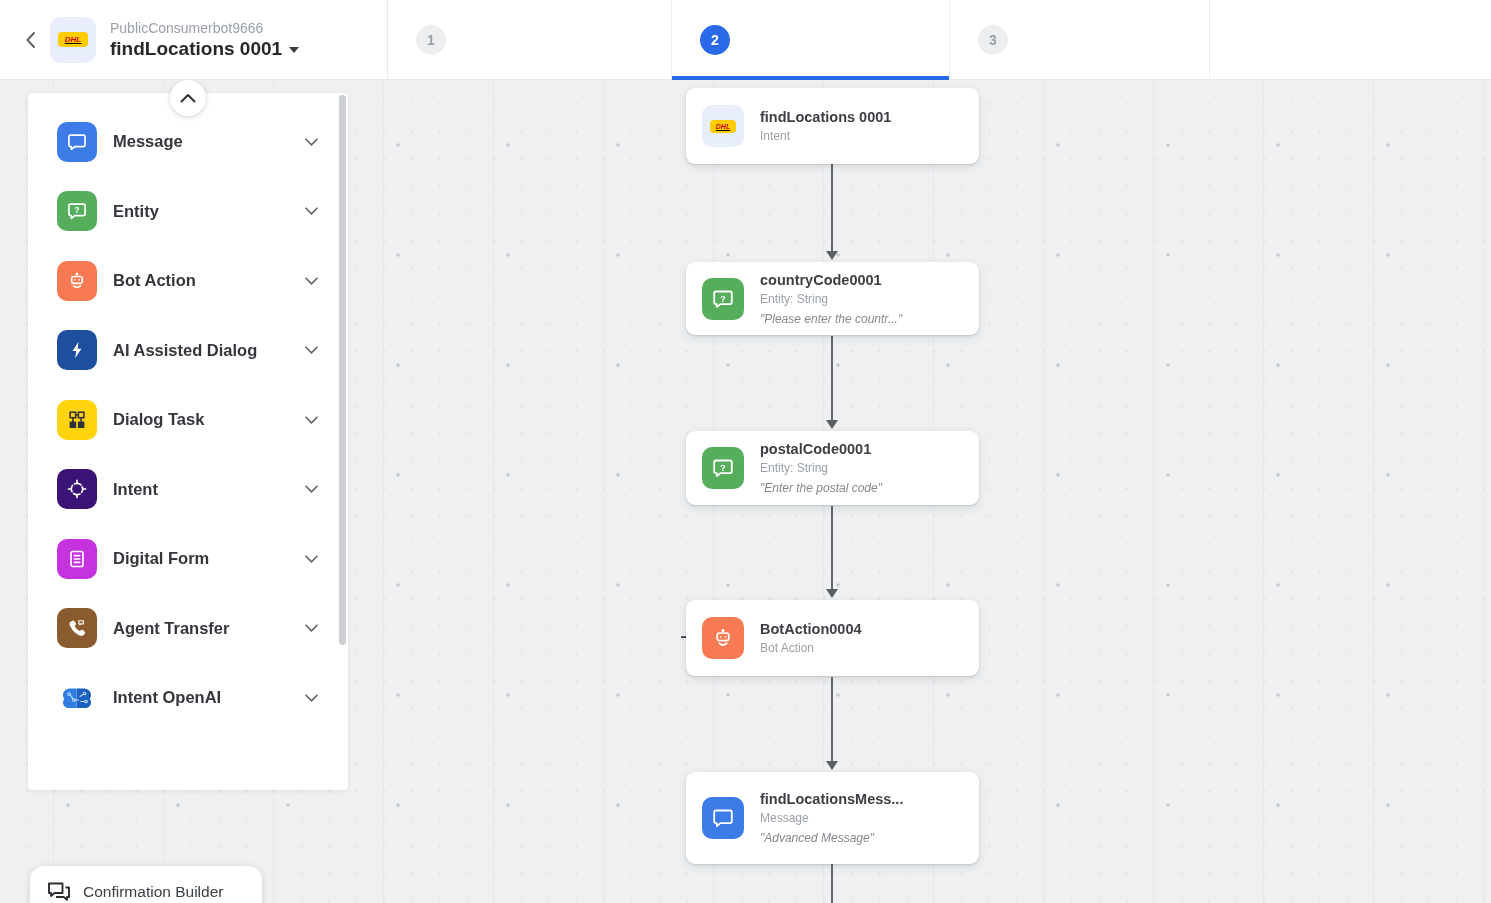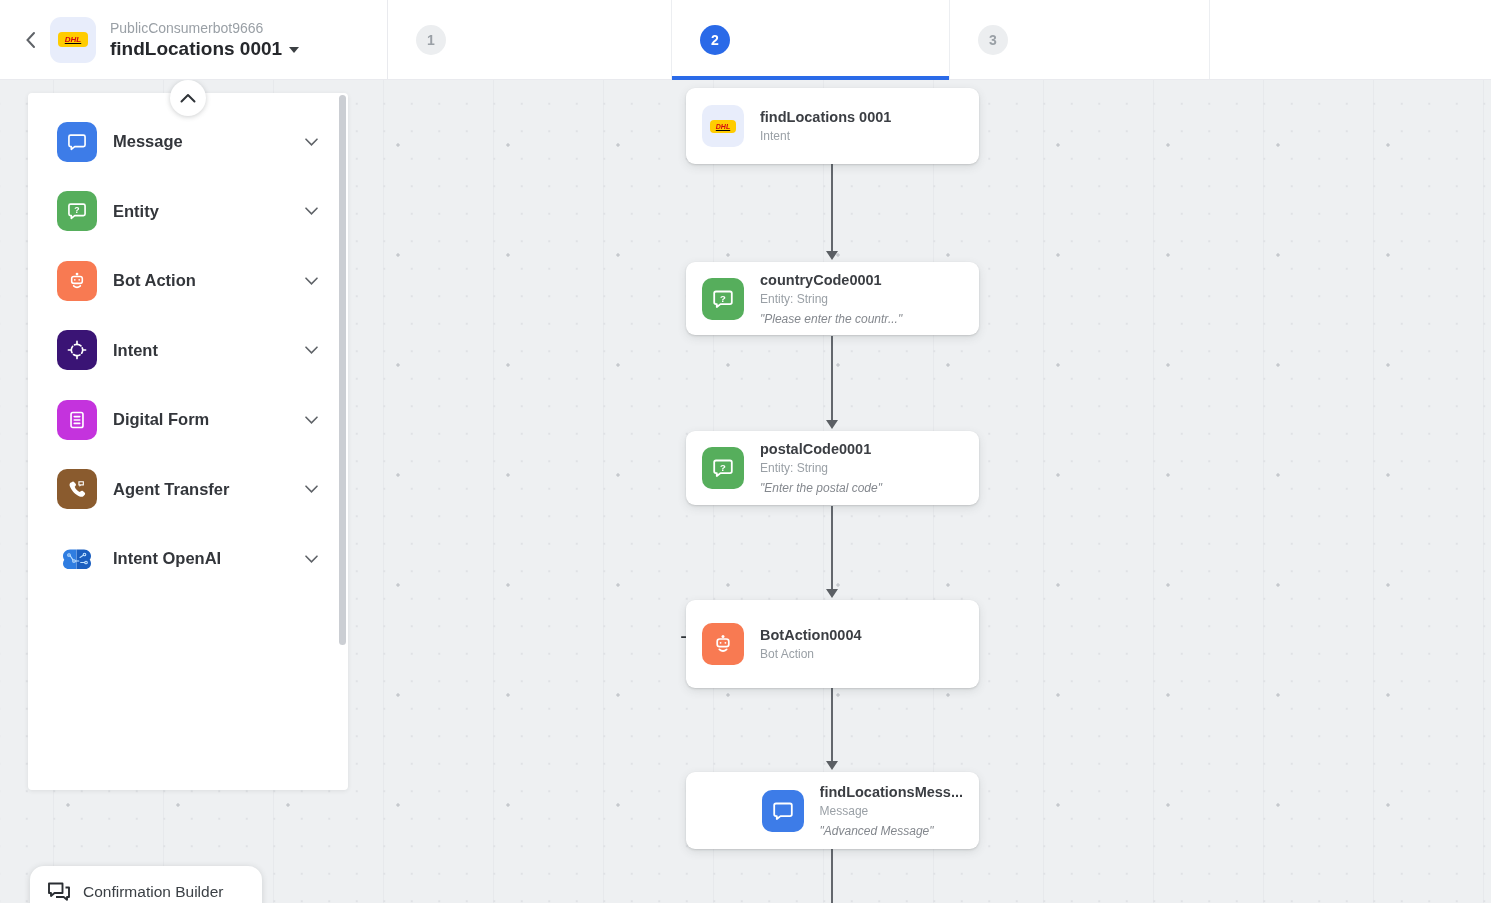--- a/index.html
+++ b/index.html
@@ -194,37 +194,37 @@
     </div>
     <div class="node-texts">
       <div class="node-title">postalCode0001</div>
       <div class="node-sub">Entity: String</div>
       <div class="node-quote">"Enter the postal code"</div>
     </div>
   </div>
 
   <div class="plus-add">+</div>
 
-  <div class="node" style="top:520px; height:88px;">
+  <div class="node" style="top:520px; height:76px;">
     <div class="node-icon bg-botaction">
       <svg width="24" height="24" viewBox="0 0 24 24" fill="none" stroke="#fff" stroke-width="1.7" stroke-linecap="round">
           <circle cx="12" cy="4.4" r="1.5" fill="#fff" stroke="none"></circle>
           <rect x="6.2" y="7" width="11.6" height="7.6" rx="2.4"></rect>
           <circle cx="9.6" cy="10.8" r="0.9" fill="#fff" stroke="none"></circle>
           <circle cx="14.4" cy="10.8" r="0.9" fill="#fff" stroke="none"></circle>
           <path d="M8.3 17.3q3.7 3.4 7.4 0"></path>
         </svg>
     </div>
     <div class="node-texts">
       <div class="node-title">BotAction0004</div>
       <div class="node-sub">Bot Action</div>
     </div>
   </div>
 
-  <div class="node" style="top:692px; height:77px;justify-content:flex-end;">
+  <div class="node" style="top:692px; height:92px;">
     <div class="node-icon bg-message">
       <svg width="24" height="24" viewBox="0 0 24 24">
           <path d="M5 4.5h14a1.8 1.8 0 0 1 1.8 1.8v9a1.8 1.8 0 0 1-1.8 1.8H9.5L5.8 20v-2.9H5a1.8 1.8 0 0 1-1.8-1.8v-9A1.8 1.8 0 0 1 5 4.5Z" fill="none" stroke="#fff" stroke-width="1.8" stroke-linejoin="round"></path>
         </svg>
     </div>
     <div class="node-texts">
       <div class="node-title">findLocationsMess...</div>
       <div class="node-sub">Message</div>
       <div class="node-quote">"Advanced Message"</div>
     </div>
@@ -279,21 +279,51 @@
             </svg>
         </div>
         <div class="pal-label">Bot Action</div>
         <span class="pal-chevron">
             <svg width="13" height="8" viewBox="0 0 13 8">
               <path d="M1 1.2 6.5 6.8 12 1.2" fill="none" stroke="#5f6368" stroke-width="1.6" stroke-linecap="round"></path>
             </svg>
           </span>
       </div>
 
-
+      <div class="pal-item">
+        <div class="pal-icon bg-ai">
+          <svg width="22" height="22" viewBox="0 0 24 24">
+              <path d="M13.6 3 7.2 13h4l-1.2 8 6.8-10.5h-4.1Z" fill="#fff"></path>
+            </svg>
+        </div>
+        <div class="pal-label">AI Assisted Dialog</div>
+        <span class="pal-chevron">
+            <svg width="13" height="8" viewBox="0 0 13 8">
+              <path d="M1 1.2 6.5 6.8 12 1.2" fill="none" stroke="#5f6368" stroke-width="1.6" stroke-linecap="round"></path>
+            </svg>
+          </span>
+      </div>
+
+      <div class="pal-item">
+        <div class="pal-icon bg-dialogtask">
+          <svg width="22" height="22" viewBox="0 0 24 24" fill="none" stroke="#2f3338" stroke-width="1.7">
+              <rect x="4.5" y="3.5" width="6" height="6"></rect>
+              <rect x="13.5" y="3.5" width="6" height="6"></rect>
+              <path d="M10.5 6.5h3M7.5 9.5v5M16.5 9.5v5"></path>
+              <rect x="4.8" y="14.5" width="5.4" height="5.4" fill="#2f3338"></rect>
+              <rect x="13.8" y="14.5" width="5.4" height="5.4" fill="#2f3338"></rect>
+            </svg>
+        </div>
+        <div class="pal-label">Dialog Task</div>
+        <span class="pal-chevron">
+            <svg width="13" height="8" viewBox="0 0 13 8">
+              <path d="M1 1.2 6.5 6.8 12 1.2" fill="none" stroke="#5f6368" stroke-width="1.6" stroke-linecap="round"></path>
+            </svg>
+          </span>
+      </div>
 
       <div class="pal-item">
         <div class="pal-icon bg-intent">
           <svg width="22" height="22" viewBox="0 0 24 24" fill="none" stroke="#fff" stroke-width="1.8" stroke-linecap="round">
               <circle cx="12" cy="12" r="6.2" stroke-dasharray="7.4 2.4" stroke-dashoffset="3.7"></circle>
               <path d="M12 2.6v2.8M12 18.6v2.8M2.6 12h2.8M18.6 12h2.8"></path>
             </svg>
         </div>
         <div class="pal-label">Intent</div>
         <span class="pal-chevron">

